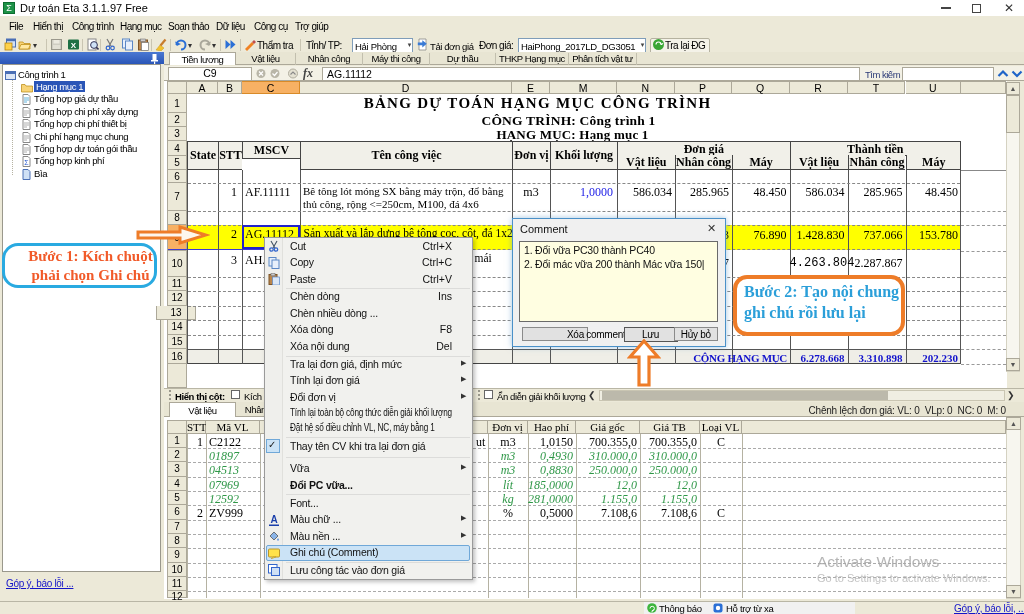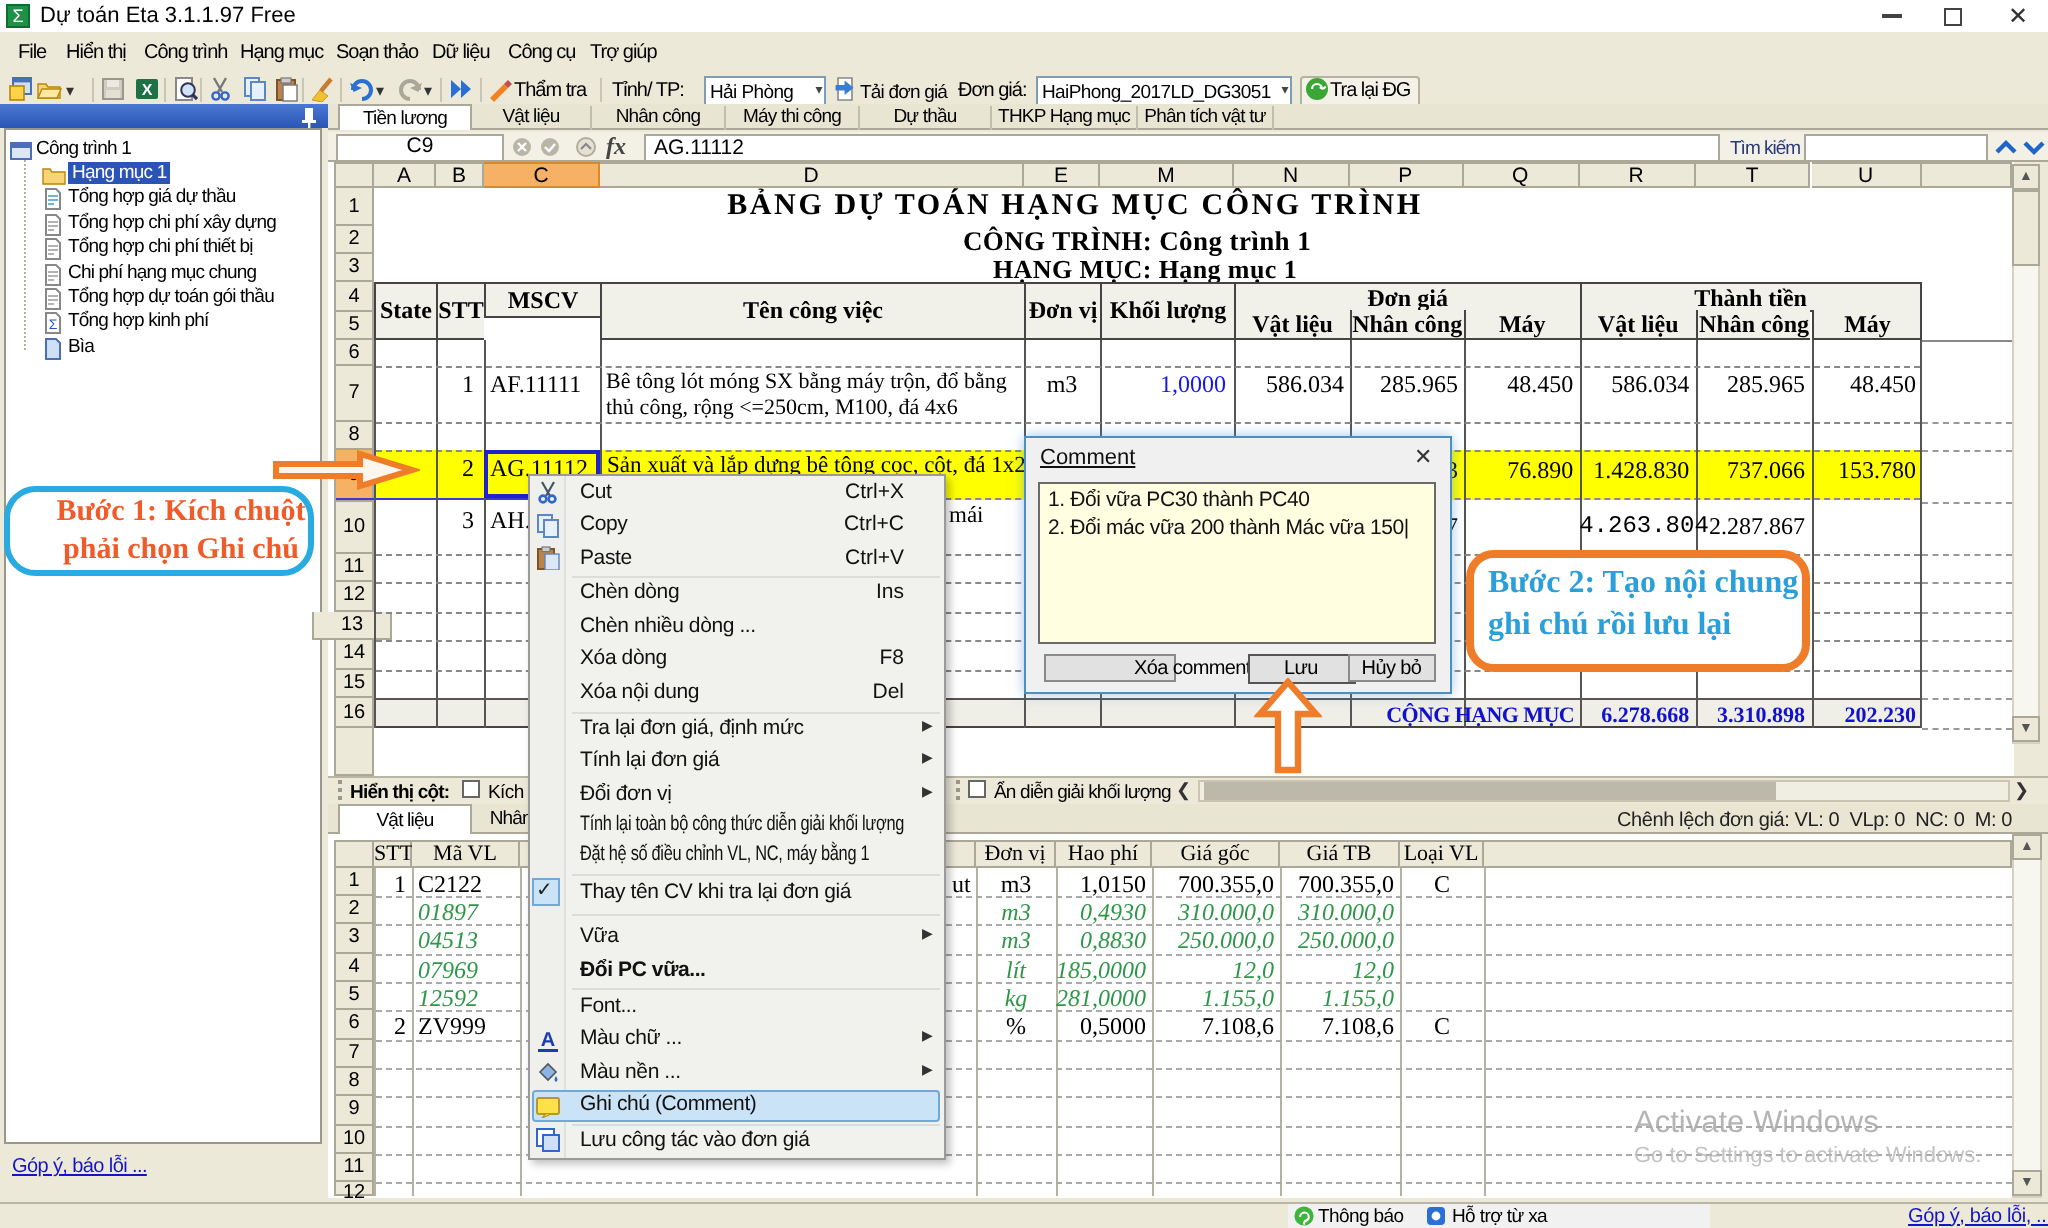--- a/index.html
+++ b/index.html
@@ -512,21 +512,21 @@
     <rect x="0.5" y="2" width="11" height="8" rx="1" fill="#ffe24a" stroke="#b8962e"></rect>
     <path d="M3 12 L5 9.8 L8 9.8Z" fill="#ffe24a" stroke="#b8962e" stroke-width="0.6"></path>
   </svg>
 <div class="ab" style="left:286px;top:561.5px;width:184px;border-top:1px solid #dcdcda;"></div>
 <div class="ab" style="left:290px;top:563.5px;font-size:10.5px;letter-spacing:-0.2px;font-weight:normal;color:#111;">Lưu công tác vào đơn giá</div>
 <svg class="ab" style="left:268px;top:564px" width="12" height="12">
     <rect x="0.5" y="0.5" width="8.5" height="8.5" fill="#fff" stroke="#36c"></rect>
     <rect x="3.5" y="3.5" width="8" height="8" fill="#cfe0f5" stroke="#36c"></rect>
   </svg>
 <div class="ab" style="left:511.5px;top:218px;width:214px;height:129px;background:#f0f0f0;border:1px solid #4a90c8;box-shadow:0 0 6px rgba(90,150,200,0.55);"></div>
-<div class="ab" style="left:520px;top:222.5px;font-size:11px;color:#111;text-decoration:underline;">Comment</div>
+<div class="ab" style="left:520px;top:222.5px;font-size:11px;color:#111;">Comment</div>
 <div class="ab" style="left:707px;top:221.5px;font-size:11px;color:#333;">✕</div>
 <div class="ab" style="left:519px;top:240.5px;width:198.5px;height:81.5px;background:#fffee1;border:1px solid #6a6a6a;"></div>
 <div class="ab" style="left:524px;top:244px;font-size:10.5px;letter-spacing:-0.2px;color:#111;">1. Đổi vữa PC30 thành PC40</div>
 <div class="ab" style="left:524px;top:257.5px;font-size:10.5px;letter-spacing:-0.2px;color:#111;">2. Đổi mác vữa 200 thành Mác vữa 150|</div>
 <div class="ab" style="left:522px;top:327px;width:66px;height:14px;background:#e1e1e1;font-size:10px;text-align:center;letter-spacing:-0.3px;line-height:13px;border:1px solid #8a8a8a;padding-left:44px;">Xóa comment</div>
 <div class="ab" style="left:623.5px;top:326.5px;width:54px;height:15px;background:#e1e1e1;font-size:10px;text-align:center;letter-spacing:-0.3px;line-height:14px;border:1px solid #555;">Lưu</div>
 <div class="ab" style="left:674px;top:327px;width:43.5px;height:14px;background:#e1e1e1;font-size:10px;text-align:center;letter-spacing:-0.3px;line-height:13px;border:1px solid #8a8a8a;">Hủy bỏ</div>
 <div class="ab" style="left:2px;top:243px;width:155px;height:45px;background:#fff;border:3px solid #29aae1;border-radius:16px;"></div>
 <div class="ab ser b c" style="left:5px;top:247px;width:150px;font-size:15px;color:#f15a29;line-height:18.5px;white-space:normal;padding-left:21px;">Bước 1: Kích chuột phải chọn Ghi chú</div>
 <svg class="ab" style="left:136px;top:224px" width="74" height="22" viewBox="0 0 74 22">

